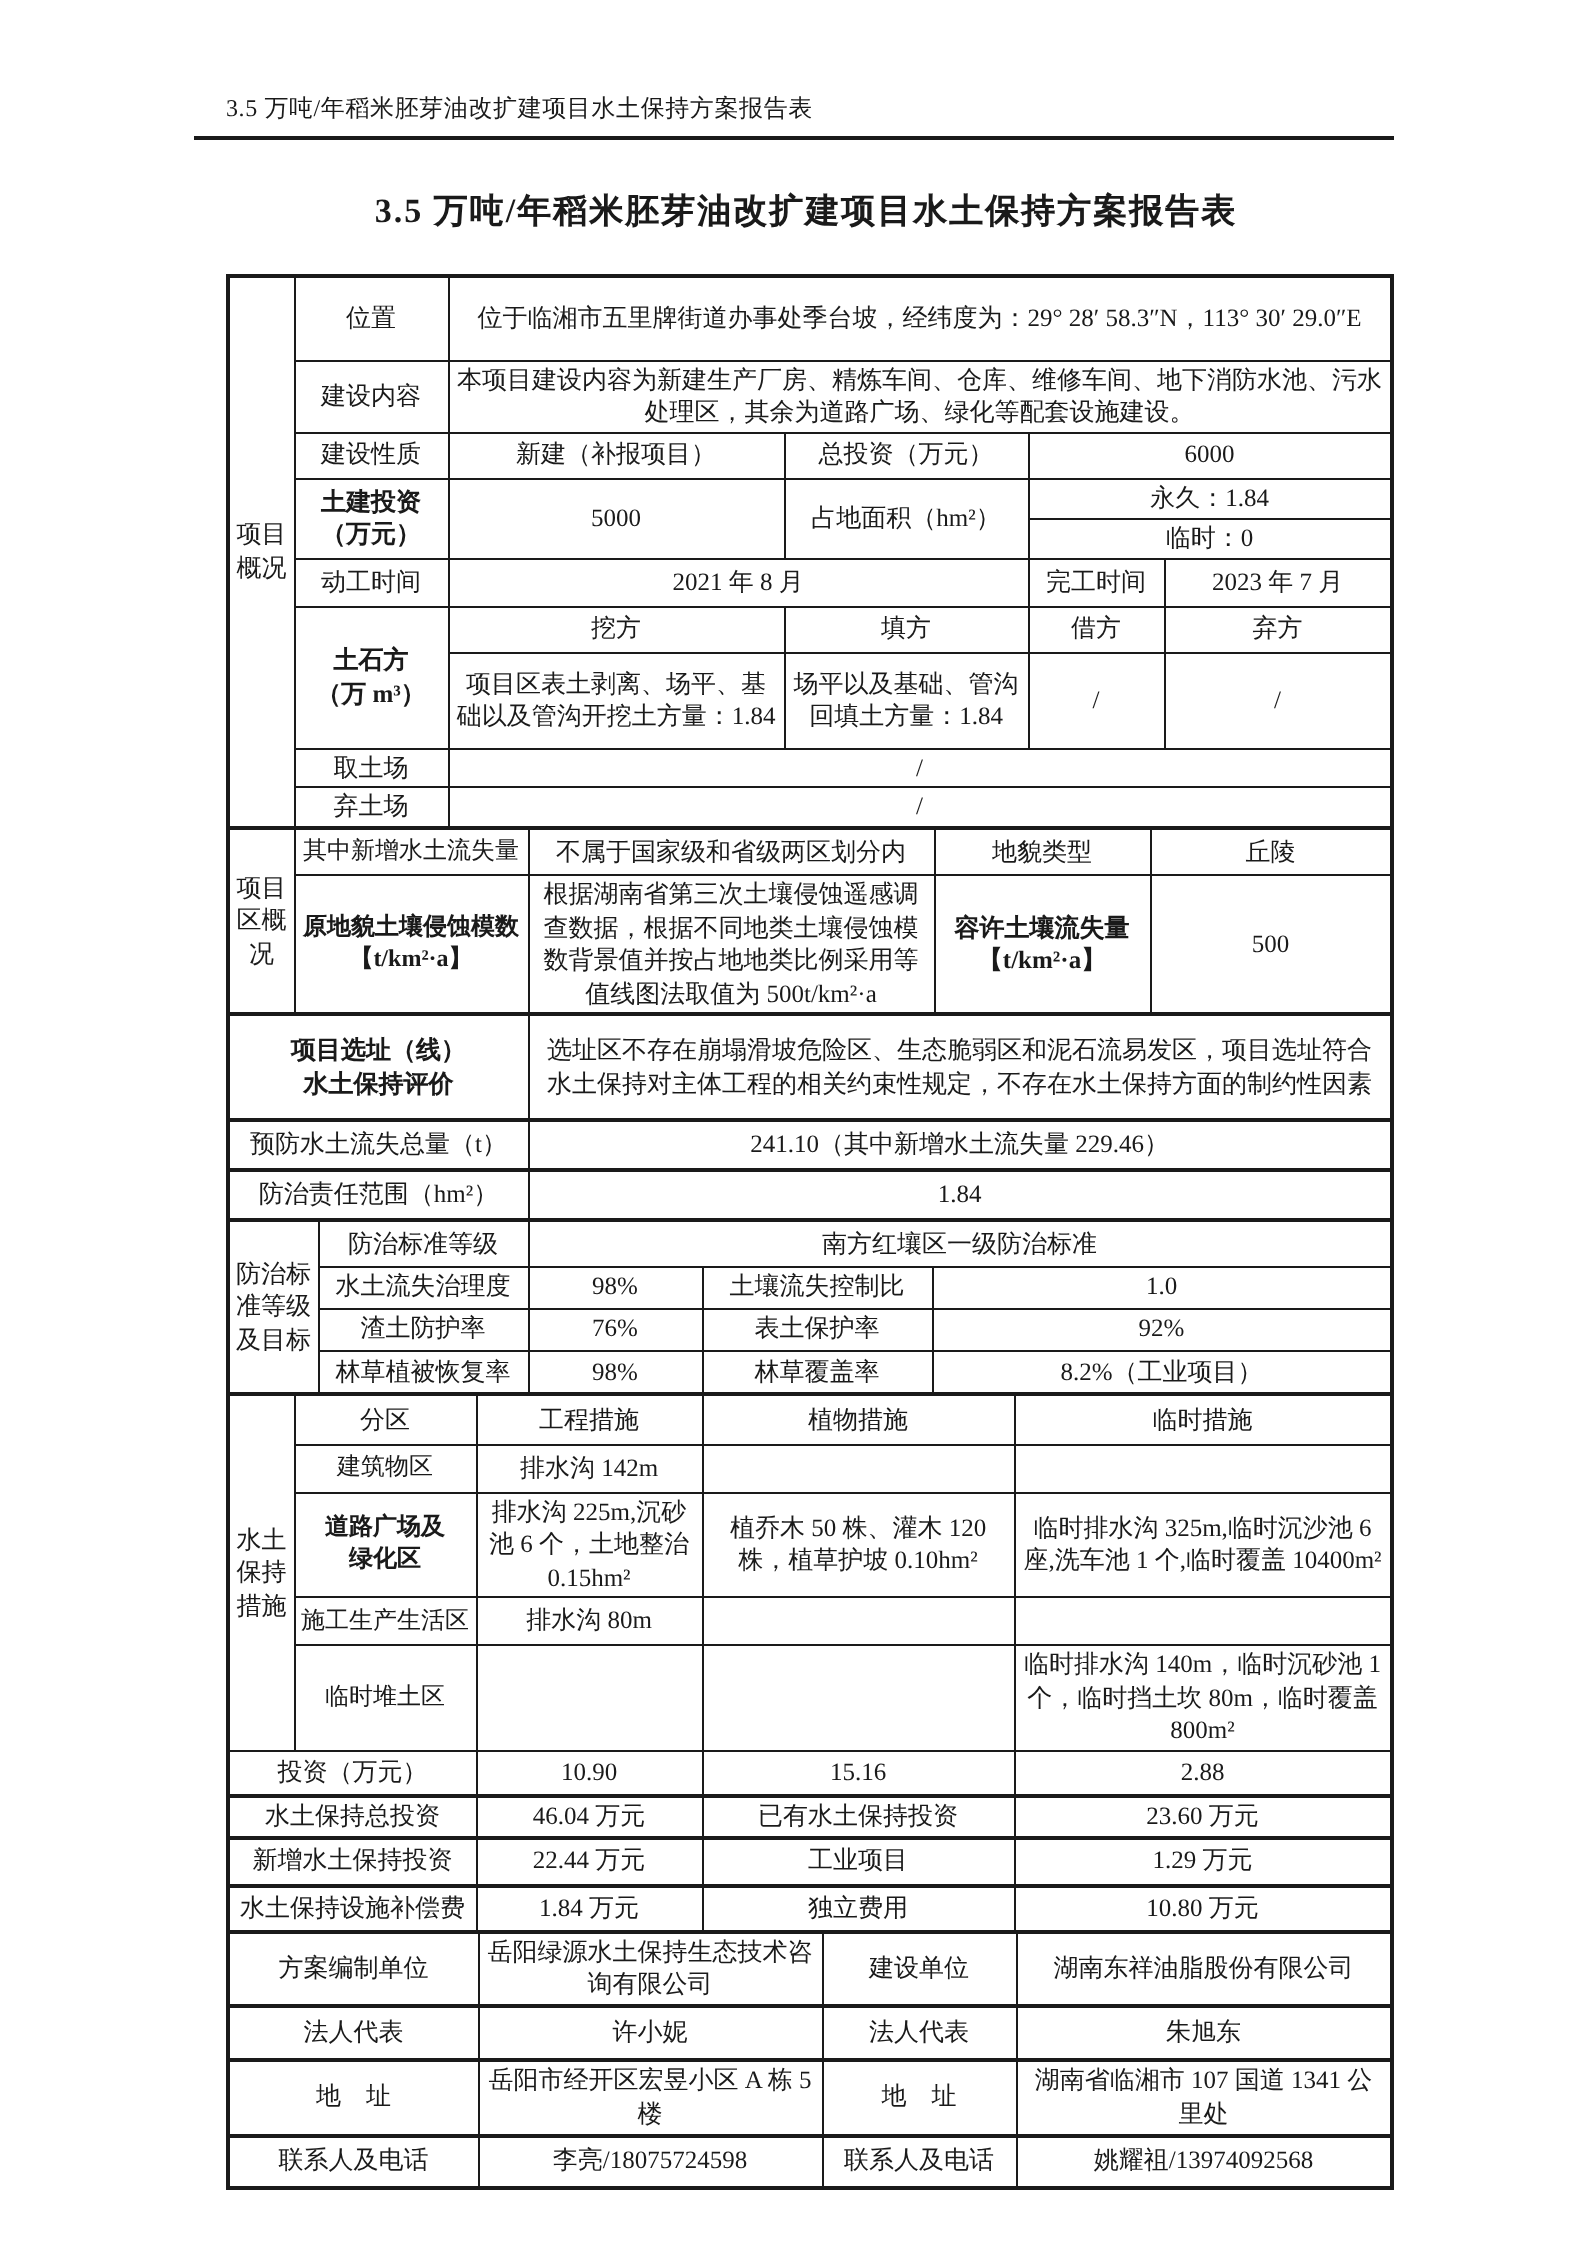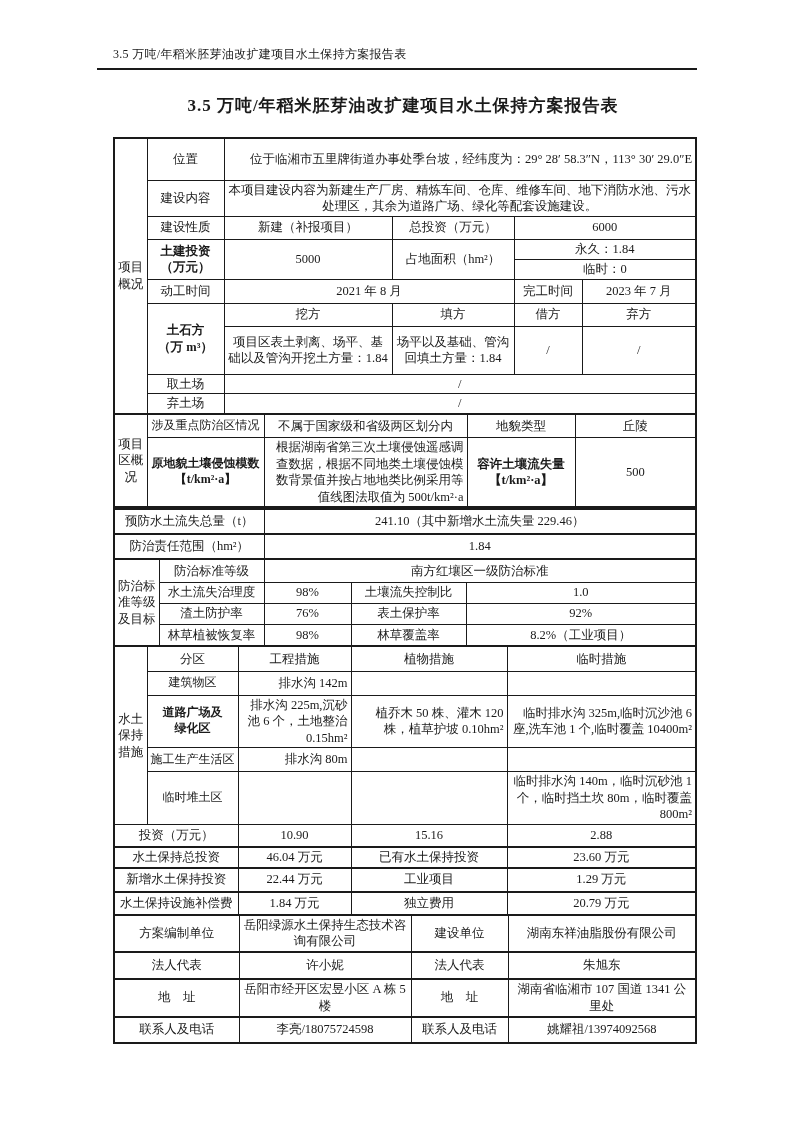--- a/index.html
+++ b/index.html
@@ -17,21 +17,21 @@
     margin:24px 0 0 113px;width:580px;text-align:center;
     font-size:17px;font-weight:bold;letter-spacing:1px;
   }
   .tbl{margin:20px 0 0 113px;width:580px;border:2px solid #1a1a1a;}
   table.sect{border-collapse:collapse;border:hidden;table-layout:fixed;width:100%;}
   .sect td{
     border:1px solid #1a1a1a;padding:1px 3px;text-align:center;vertical-align:middle;
     font-size:12.5px;line-height:1.32;overflow:hidden;word-break:break-all;
   }
   .hsep{height:0;overflow:hidden;border-top:2px solid #1a1a1a;}
-  td.l{text-align:right;}
+  td.l{text-align:center;}
   td.vl{white-space:pre-line;padding:1px 2px;}
   td.pre{white-space:pre-line;font-weight:bold;}
   td.fs12{font-size:12px;}
 </style>
 </head>
 <body>
 
 <div class="page">
 
   <div class="runhead">3.5 万吨/年稻米胚芽油改扩建项目水土保持方案报告表</div>
@@ -115,38 +115,51 @@
           <col style="width:117px">
           <col style="width:203px">
           <col style="width:108px">
           <col style="width:120px">
         </colgroup>
       <tbody>
           <tr style="height:23px">
         <td class="vl" rowspan="2">项目
 区概
 况</td>
-        <td class="fs12">涉及重点防治区情况</td>
+        <td class="fs12">其中新增水土流失量</td>
         <td>不属于国家级和省级两区划分内</td>
         <td>地貌类型</td>
         <td>丘陵</td>
       </tr>
       <tr style="height:62px">
         <td class="pre fs12">原地貌土壤侵蚀模数
 【t/km²·a】</td>
         <td class="l">根据湖南省第三次土壤侵蚀遥感调查数据，根据不同地类土壤侵蚀模数背景值并按占地地类比例采用等值线图法取值为 500t/km²·a</td>
         <td class="pre">容许土壤流失量
 【t/km²·a】</td>
         <td>500</td>
       </tr>
     </tbody>
       </table>
 
     <div class="hsep"></div>
 
+    <table class="sect">
+      <colgroup>
+          <col style="width:149px">
+          <col style="width:431px">
+        </colgroup>
+      <tbody>
+          <tr style="height:51px">
+        <td class="pre">项目选址（线）
+水土保持评价</td>
+        <td class="l">选址区不存在崩塌滑坡危险区、生态脆弱区和泥石流易发区，项目选址符合水土保持对主体工程的相关约束性规定，不存在水土保持方面的制约性因素</td>
+      </tr>
+    </tbody>
+      </table>
 
     <div class="hsep"></div>
 
     <table class="sect">
       <colgroup>
           <col style="width:149px">
           <col style="width:431px">
         </colgroup>
       <tbody>
           <tr style="height:23px">
@@ -305,21 +318,21 @@
           <col style="width:123px">
           <col style="width:113px">
           <col style="width:156px">
           <col style="width:188px">
         </colgroup>
       <tbody>
           <tr style="height:21px">
         <td>水土保持设施补偿费</td>
         <td>1.84 万元</td>
         <td>独立费用</td>
-        <td>20.79 万元</td>
+        <td>10.80 万元</td>
       </tr>
     </tbody>
       </table>
 
     <div class="hsep"></div>
 
     <table class="sect">
       <colgroup>
           <col style="width:124px">
           <col style="width:172px">

